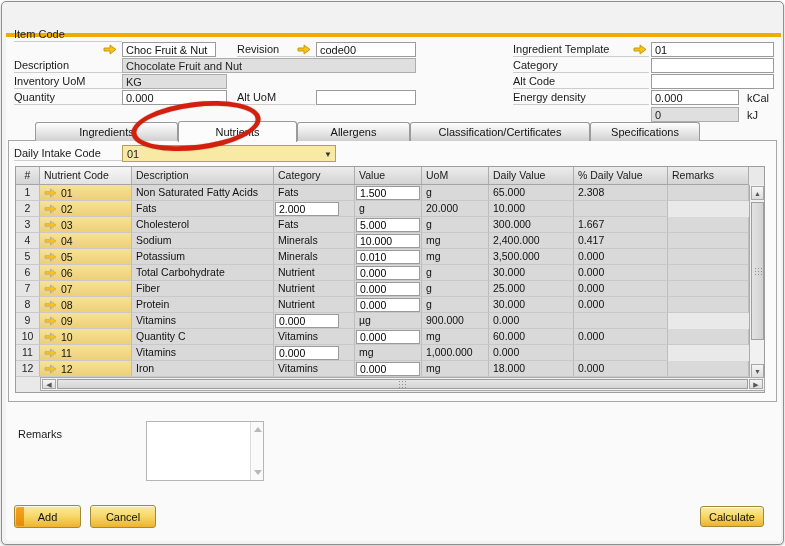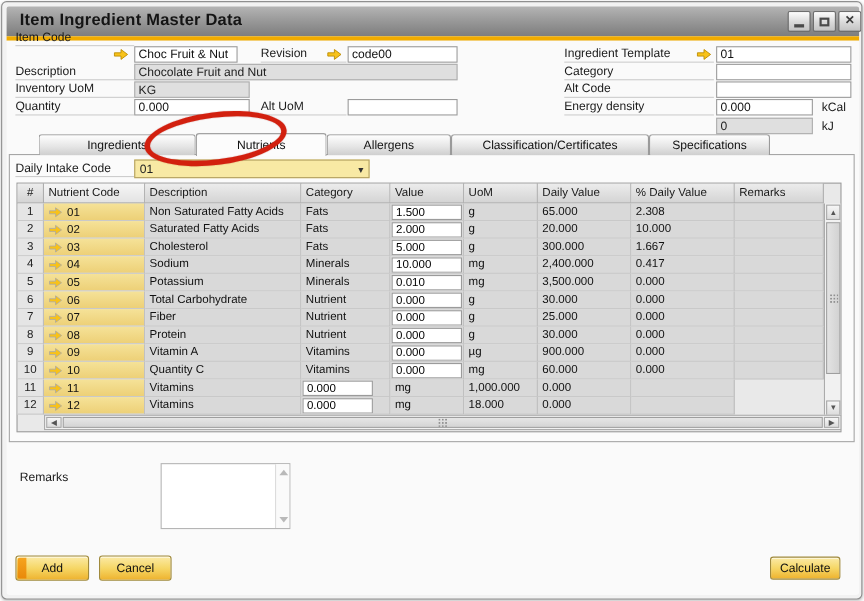--- a/index.html
+++ b/index.html
@@ -95,32 +95,20 @@
 
   
   .annotation { position:absolute; left:131px; top:102px; width:130px; height:48px;
     border:5px solid #d2200f; border-radius:50%; transform:rotate(-7deg); z-index:50;
     box-shadow:0 0 1px rgba(160,0,0,.6), inset 0 0 1px rgba(160,0,0,.6); }
 </style>
 </head>
 <body>
 
 <div class="window">
-  <div class="titlebar">
-    <span class="title">Item Ingredient Master Data</span>
-    <span class="winbtn" style="left:710px">
-        <span class="glyph-min"></span>
-      </span>
-    <span class="winbtn" style="left:733px">
-        <span class="glyph-max"></span>
-      </span>
-    <span class="winbtn" style="left:756px">
-        <span class="glyph-close">✕</span>
-      </span>
-  </div>
   <div class="goldline"></div>
   <div class="content"></div>
 </div>
 
 <div class="flabel" style="left:14px; top:27px; width:108px;">Item Code</div>
 <svg class="linkarrow" style="left:103px; top:44px;" viewBox="0 0 14 11">
     <path d="M1 4 H7 V1 L13 5.5 7 10 V7 H1 Z" fill="#f8c219" stroke="#b98a00" stroke-width="0.8"></path>
   </svg>
 <input class="finput" style="left: 122px; top: 42px; width: 94px;" value="Choc Fruit &amp; Nut">
 <div class="flabel" style="left:237px; top:42px; width:78px;">Revision</div>
@@ -212,21 +200,20 @@
     <div class="tc"></div>
   </div>
       <div class="trow">
     <div class="tc num">2</div>
     <div class="tc code">
           <svg width="13" height="10" viewBox="0 0 14 11">
             <path d="M1 4 H7 V1 L13 5.5 7 10 V7 H1 Z" fill="#f8c219" stroke="#a8a8a8" stroke-width="0.8"></path>
           </svg>
           <span>02</span>
         </div>
-    <div class="tc">Saturated Fatty Acids</div>
     <div class="tc">Fats</div>
     <div class="tc valcell"><input value="2.000" style=""></div>
     <div class="tc">g</div>
     <div class="tc">20.000</div>
     <div class="tc">10.000</div>
     <div class="tc"></div>
   </div>
       <div class="trow">
     <div class="tc num">3</div>
     <div class="tc code">
@@ -324,21 +311,20 @@
     <div class="tc"></div>
   </div>
       <div class="trow">
     <div class="tc num">9</div>
     <div class="tc code">
           <svg width="13" height="10" viewBox="0 0 14 11">
             <path d="M1 4 H7 V1 L13 5.5 7 10 V7 H1 Z" fill="#f8c219" stroke="#a8a8a8" stroke-width="0.8"></path>
           </svg>
           <span>09</span>
         </div>
-    <div class="tc">Vitamin A</div>
     <div class="tc">Vitamins</div>
     <div class="tc valcell"><input value="0.000" style=""></div>
     <div class="tc">µg</div>
     <div class="tc">900.000</div>
     <div class="tc">0.000</div>
     <div class="tc"></div>
   </div>
       <div class="trow">
     <div class="tc num">10</div>
     <div class="tc code">
@@ -371,20 +357,21 @@
     <div class="tc"></div>
   </div>
       <div class="trow">
     <div class="tc num">12</div>
     <div class="tc code">
           <svg width="13" height="10" viewBox="0 0 14 11">
             <path d="M1 4 H7 V1 L13 5.5 7 10 V7 H1 Z" fill="#f8c219" stroke="#a8a8a8" stroke-width="0.8"></path>
           </svg>
           <span>12</span>
         </div>
+    <div class="tc">Iron</div>
     <div class="tc">Vitamins</div>
     <div class="tc valcell"><input value="0.000" style=""></div>
     <div class="tc">mg</div>
     <div class="tc">18.000</div>
     <div class="tc">0.000</div>
     <div class="tc"></div>
   </div>
     </div>
 
   <div class="vscroll">

